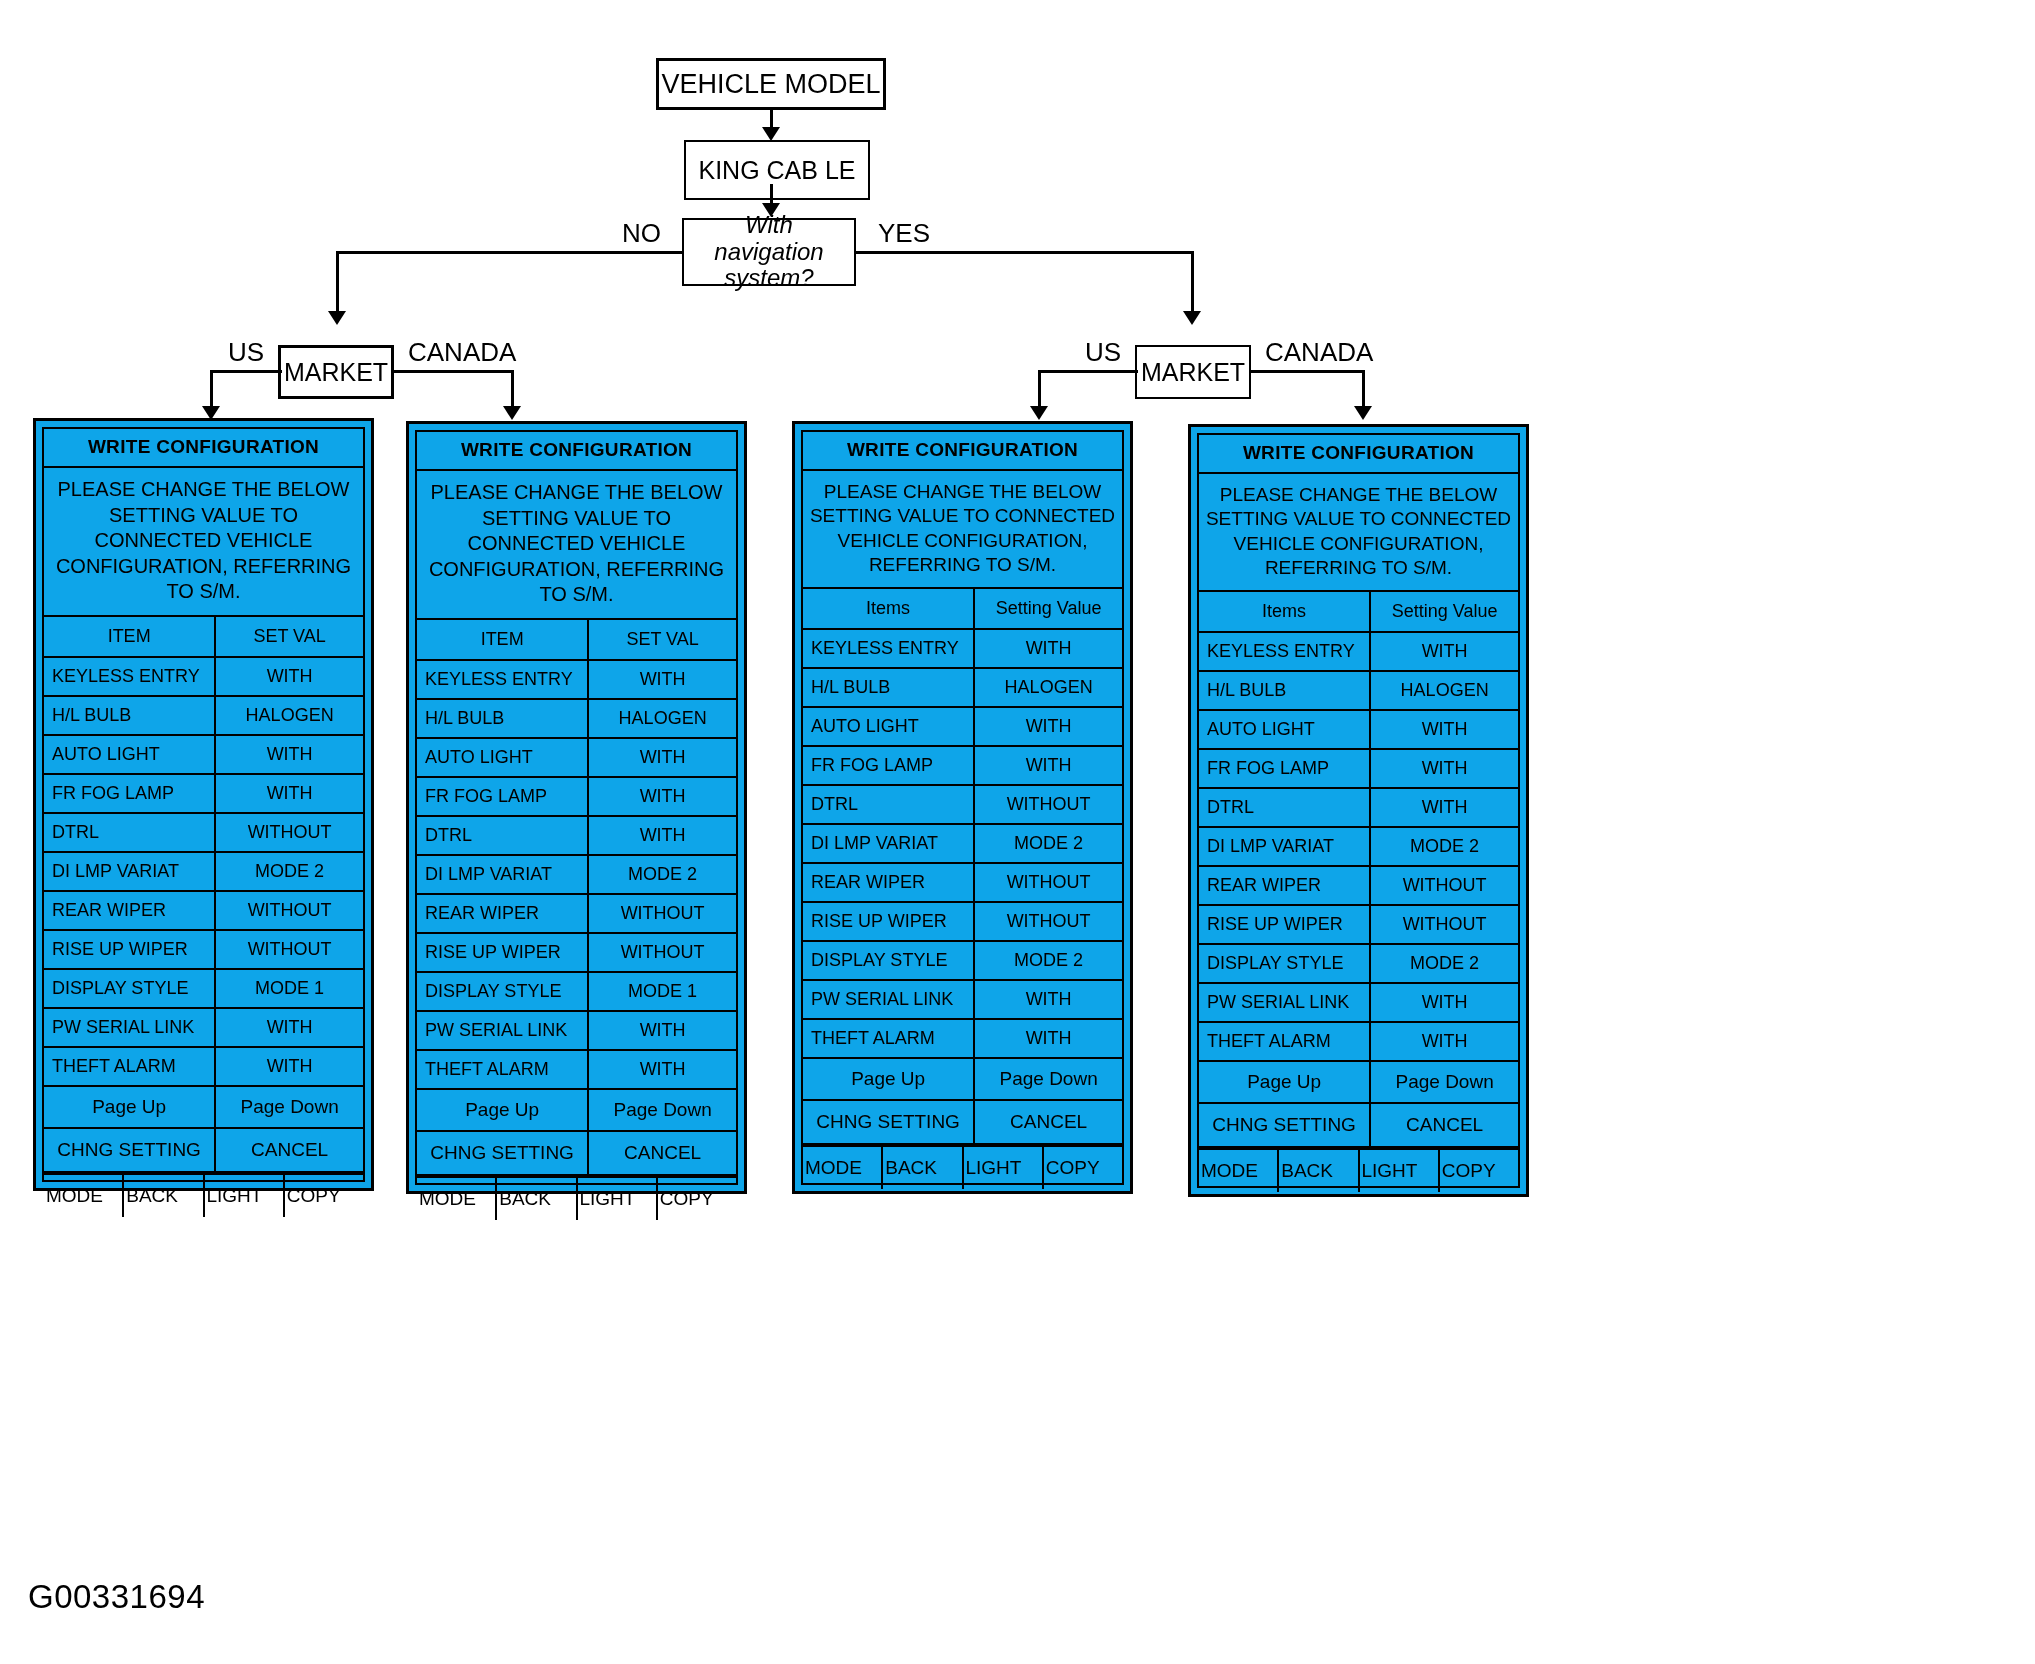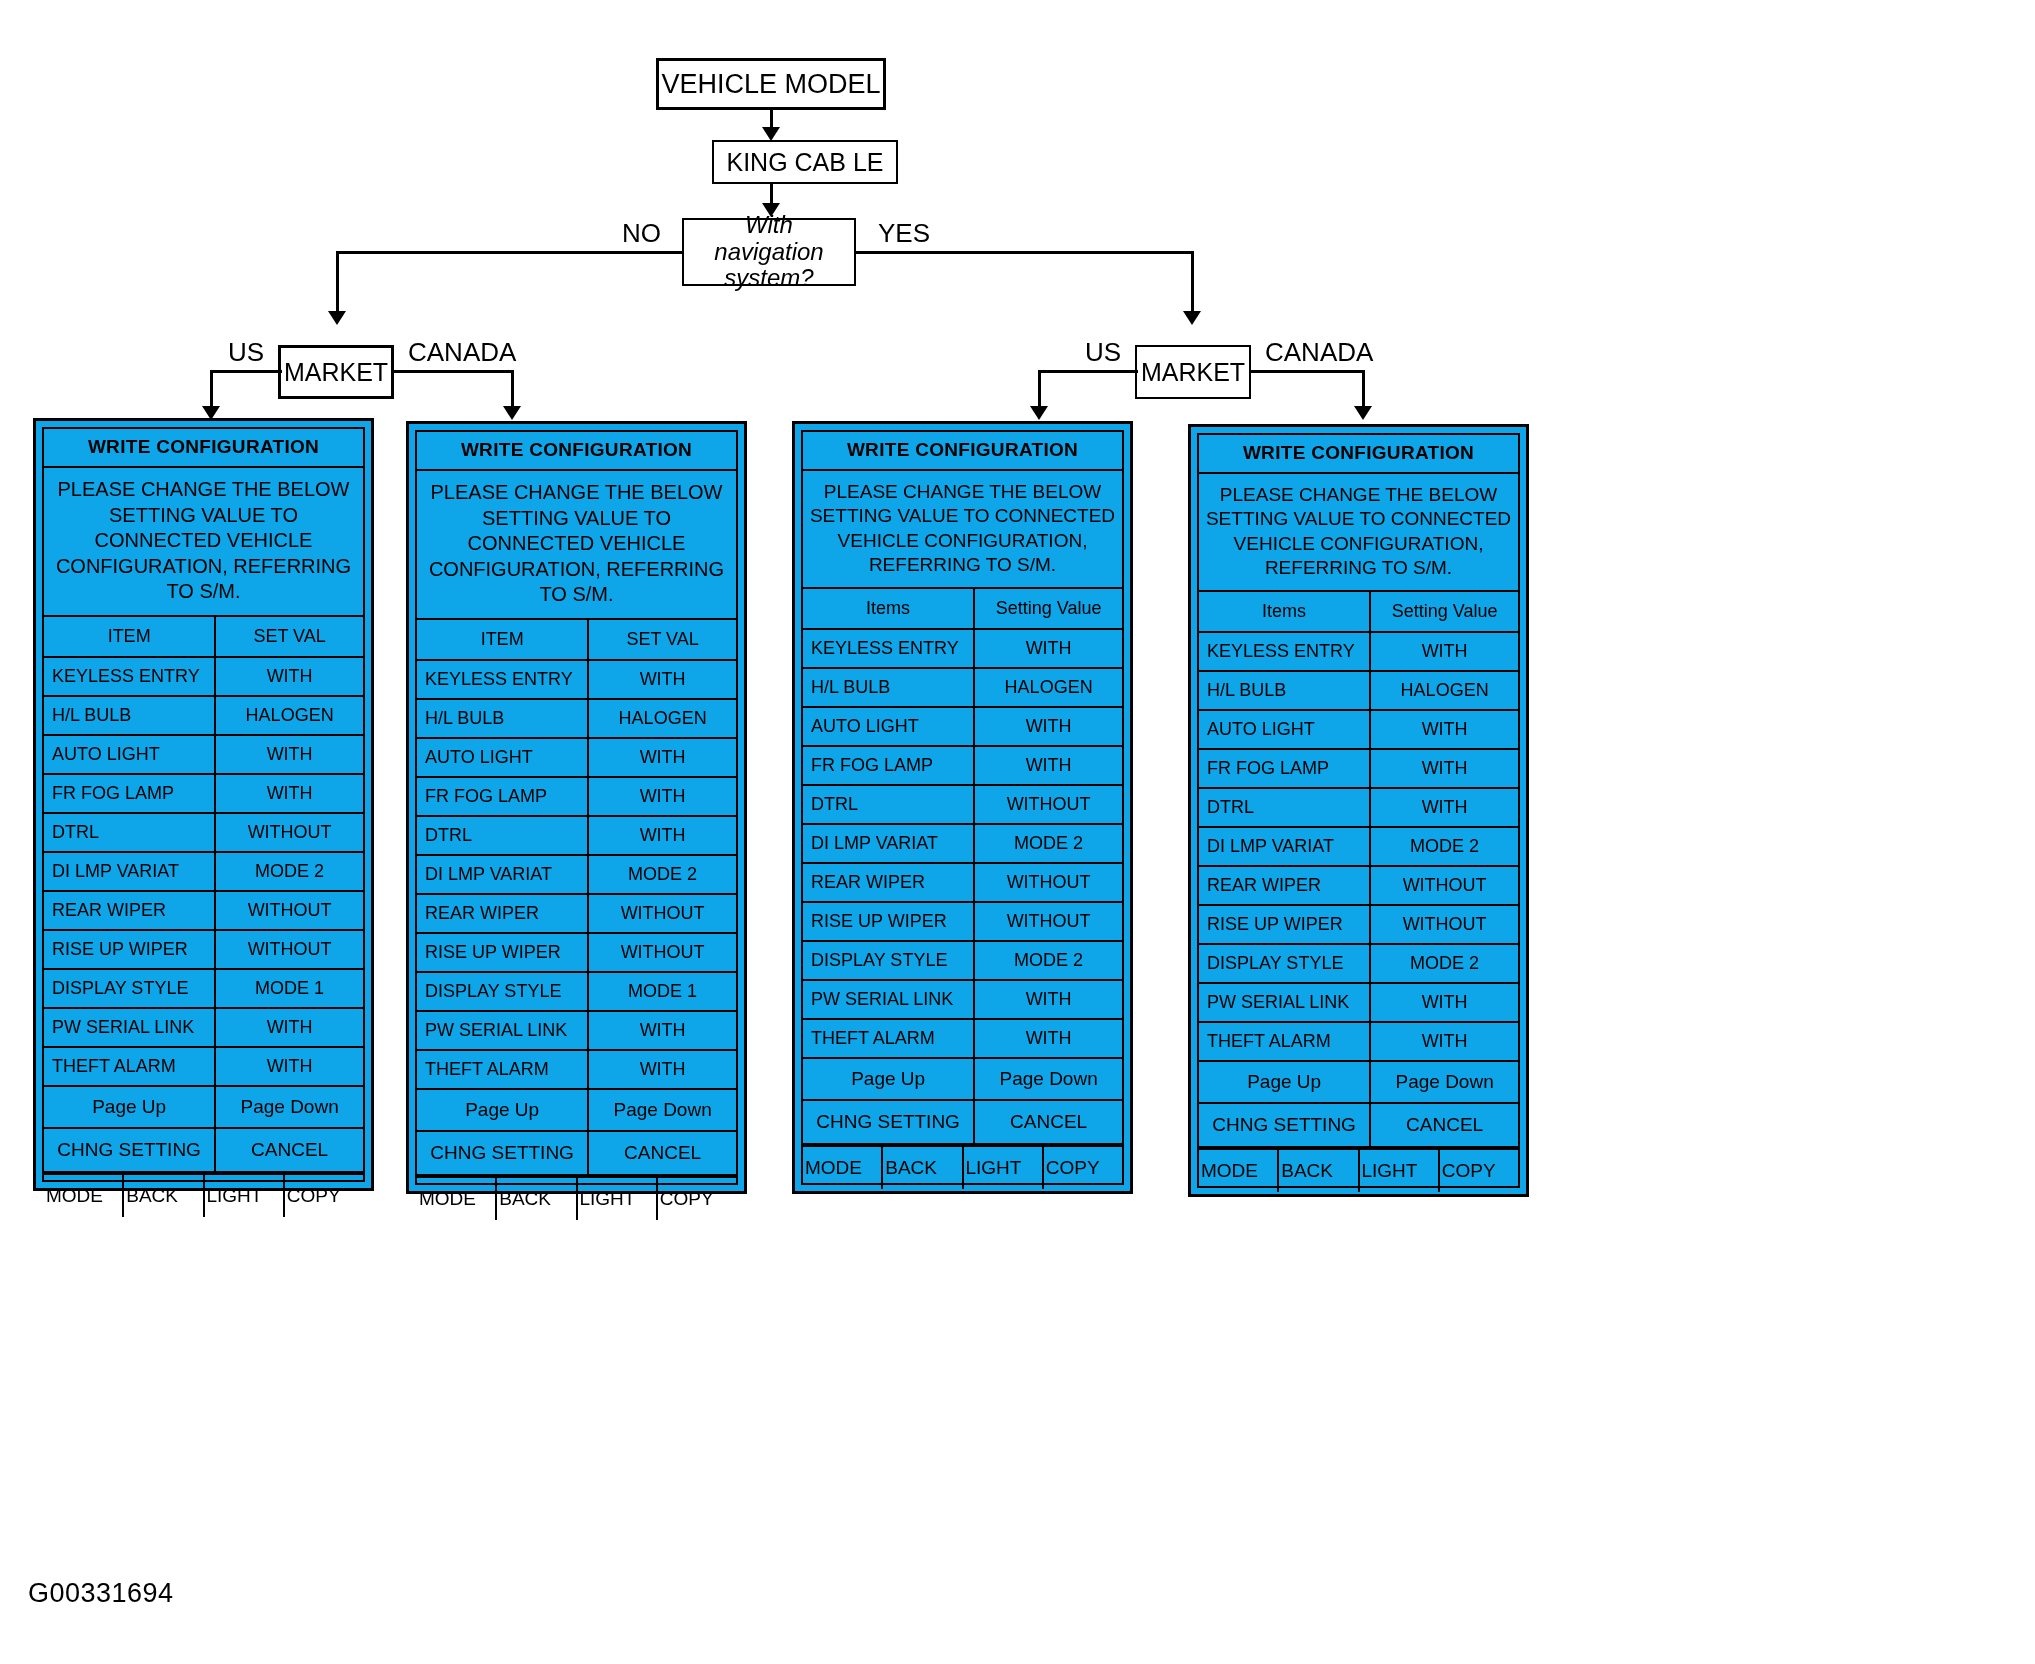--- a/index.html
+++ b/index.html
@@ -7,21 +7,21 @@
     width:2035px;height:1664px;position:relative;
     font-family:"Liberation Sans","DejaVu Sans",sans-serif;
     color:#000;overflow:hidden;
   }
   .node{
     position:absolute;border:3px solid #000;background:#fff;
     display:flex;align-items:center;justify-content:center;
     text-align:center;line-height:1.12;box-sizing:border-box;
   }
   #vehicle-model{left:656px;top:58px;width:230px;height:52px;font-size:27px;}
-  #king-cab{left:712px;top:140px;width:186px;height:44px;font-size:25px;border-width:2px;}
+  #king-cab{left:684px;top:140px;width:186px;height:60px;font-size:25px;border-width:2px;}
   #nav-decision{left:682px;top:218px;width:174px;height:68px;font-size:24px;border-width:2px;
                 font-style:italic;padding:0 4px;}
   #market-left{left:278px;top:345px;width:116px;height:54px;font-size:25px;}
   #market-right{left:1135px;top:345px;width:116px;height:54px;font-size:25px;border-width:2px;}
 
   .edge{position:absolute;background:#000;}
   .h{height:3px;}
   .v{width:3px;}
   .lbl{position:absolute;font-size:26px;white-space:nowrap;}
 
@@ -45,21 +45,21 @@
   .tc.val{flex:1;justify-content:center;}
   .hdr .tc{justify-content:center;font-size:18px;padding:9px 8px;}
   .hdr .tc.item{justify-content:center;}
   .btnrow .tc{justify-content:center;font-size:19px;padding:9px 4px;}
   .btnrow2 .tc{justify-content:center;font-size:19px;padding:10px 4px;}
   .quad{display:flex;border-bottom:none;}
   .quad .q{flex:1;box-sizing:border-box;border-right:2px solid #000;text-align:left;
            font-size:19px;padding:10px 2px;}
   .quad .q:last-child{border-right:none;}
   .mixedcase .hdr .tc{font-size:18px;}
-  #caption{position:absolute;left:28px;top:1578px;font-size:27px;letter-spacing:.5px;}
+  #caption{position:absolute;left:28px;top:1578px;font-size:33px;letter-spacing:.5px;}
 </style>
 </head>
 <body>
 
 <div class="node" id="vehicle-model">
   <span>VEHICLE MODEL</span>
 </div>
 
 <div class="edge v" style="left:770px;top:110px;height:20px;"></div>
 <div class="arrow" style="left:762px;top:127px;"></div>

